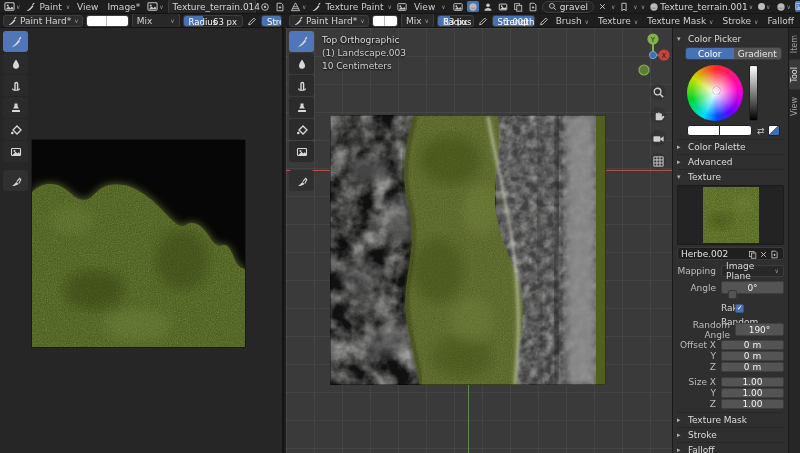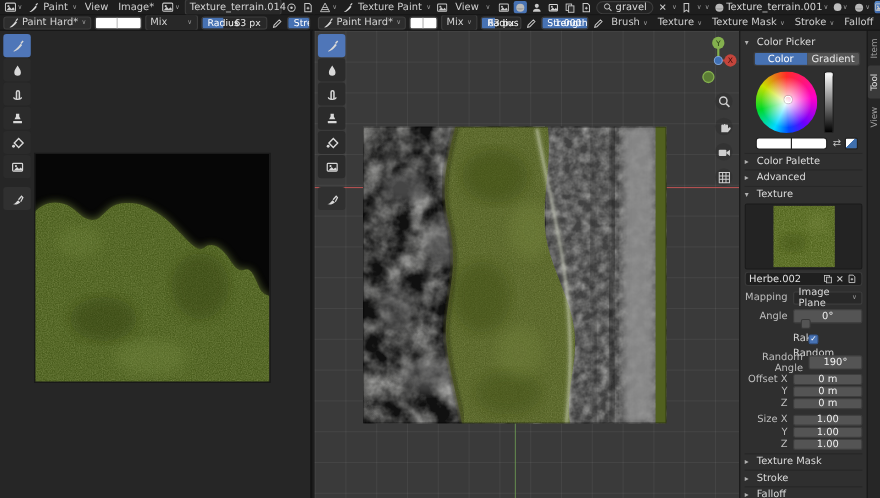--- a/index.html
+++ b/index.html
@@ -78,21 +78,21 @@
            background:linear-gradient(#ffffff,#000000);}
   .vslider .hnd{position:absolute;left:0;right:0;top:0;height:4px;border:1px solid #eee;border-radius:2px;}
   .swrow{display:flex;align-items:center;gap:3px;margin:0 2px 3px 10px;}
   .swrow .sw{width:33px;height:11px;background:#fff;border:1px solid #222;}
   .swrow .sw.a{border-radius:3px 0 0 3px;}
   .swrow .sw.b{border-radius:0 3px 3px 0;margin-left:-4px;}
   .swaptxt{font-size:9px;color:#c8c8c8;margin-left:2px;}
   .bluetog{width:12px;height:11px;border-radius:2px;background:linear-gradient(135deg,#fff 45%,#3e6fae 45%);border:1px solid #222;}
   .texpreview{margin:1px 0 2px 0;height:60px;background:#232323;border:1px solid #1b1b1b;border-radius:2px;
               display:flex;align-items:center;justify-content:center;}
-  .namerow{display:flex;align-items:center;gap:0;background:#1f1f1f;border:1px solid #3a3a3a;border-radius:3px;
+  .namerow{display:flex;align-items:flex-end;gap:0;background:#1f1f1f;border:1px solid #3a3a3a;border-radius:3px;
            height:13px;padding:0 3px;margin-bottom:4px;}
   .namerow .nm{flex:1;color:#e2e2e2;}
   .srow{display:flex;align-items:center;height:13px;margin-bottom:1px;}
   .srow.tight{height:10px;}
   .srow .sl{flex:0 0 44px;text-align:right;padding-right:5px;color:#bdbdbd;}
   .sval{flex:1;background:#545454;border-radius:2px;height:100%;display:flex;align-items:center;
         justify-content:center;color:#f0f0f0;border:1px solid #3e3e3e;}
   .sdrop{flex:1;background:#282828;border:1px solid #3d3d3d;border-radius:2px;height:12px;display:flex;
          align-items:center;padding:0 4px;color:#d8d8d8;}
   .sdrop .chev{margin-left:auto;}
@@ -542,20 +542,25 @@
               <use href="#s-imgmask"></use>
             </svg>
           </div>
         <div class="tool sep">
             <svg width="12" height="12">
               <use href="#s-pen"></use>
             </svg>
           </div>
       </div>
 
+      <div class="vp-overlay">
+        <div>Top Orthographic</div>
+        <div class="dim">(1) Landscape.003</div>
+        <div class="dim">10 Centimeters</div>
+      </div>
 
       <div class="plane">
         <svg width="276" height="270" viewBox="0 0 276 270">
           <rect width="276" height="270" fill="#161616"></rect>
           <rect x="166" width="110" height="270" fill="#424242"></rect>
           <rect x="166" width="110" height="270" filter="url(#fCloudsFine)" opacity="0.7"></rect>
           <rect x="236" width="30" height="270" fill="#919191" filter="url(#fB4)" opacity="0.85"></rect>
           <path d="M228,0 C224,40 232,90 226,140 C222,190 230,230 226,270" stroke="#1f1f1f" stroke-width="3" fill="none" filter="url(#fB2)" opacity="0.8"></path>
           <path d="M208,10 C212,60 204,110 210,170 C214,215 208,245 212,270" stroke="#2a2a2a" stroke-width="2" fill="none" filter="url(#fB2)" opacity="0.7"></path>
           <rect x="0" width="150" height="270" fill="#101010"></rect>

